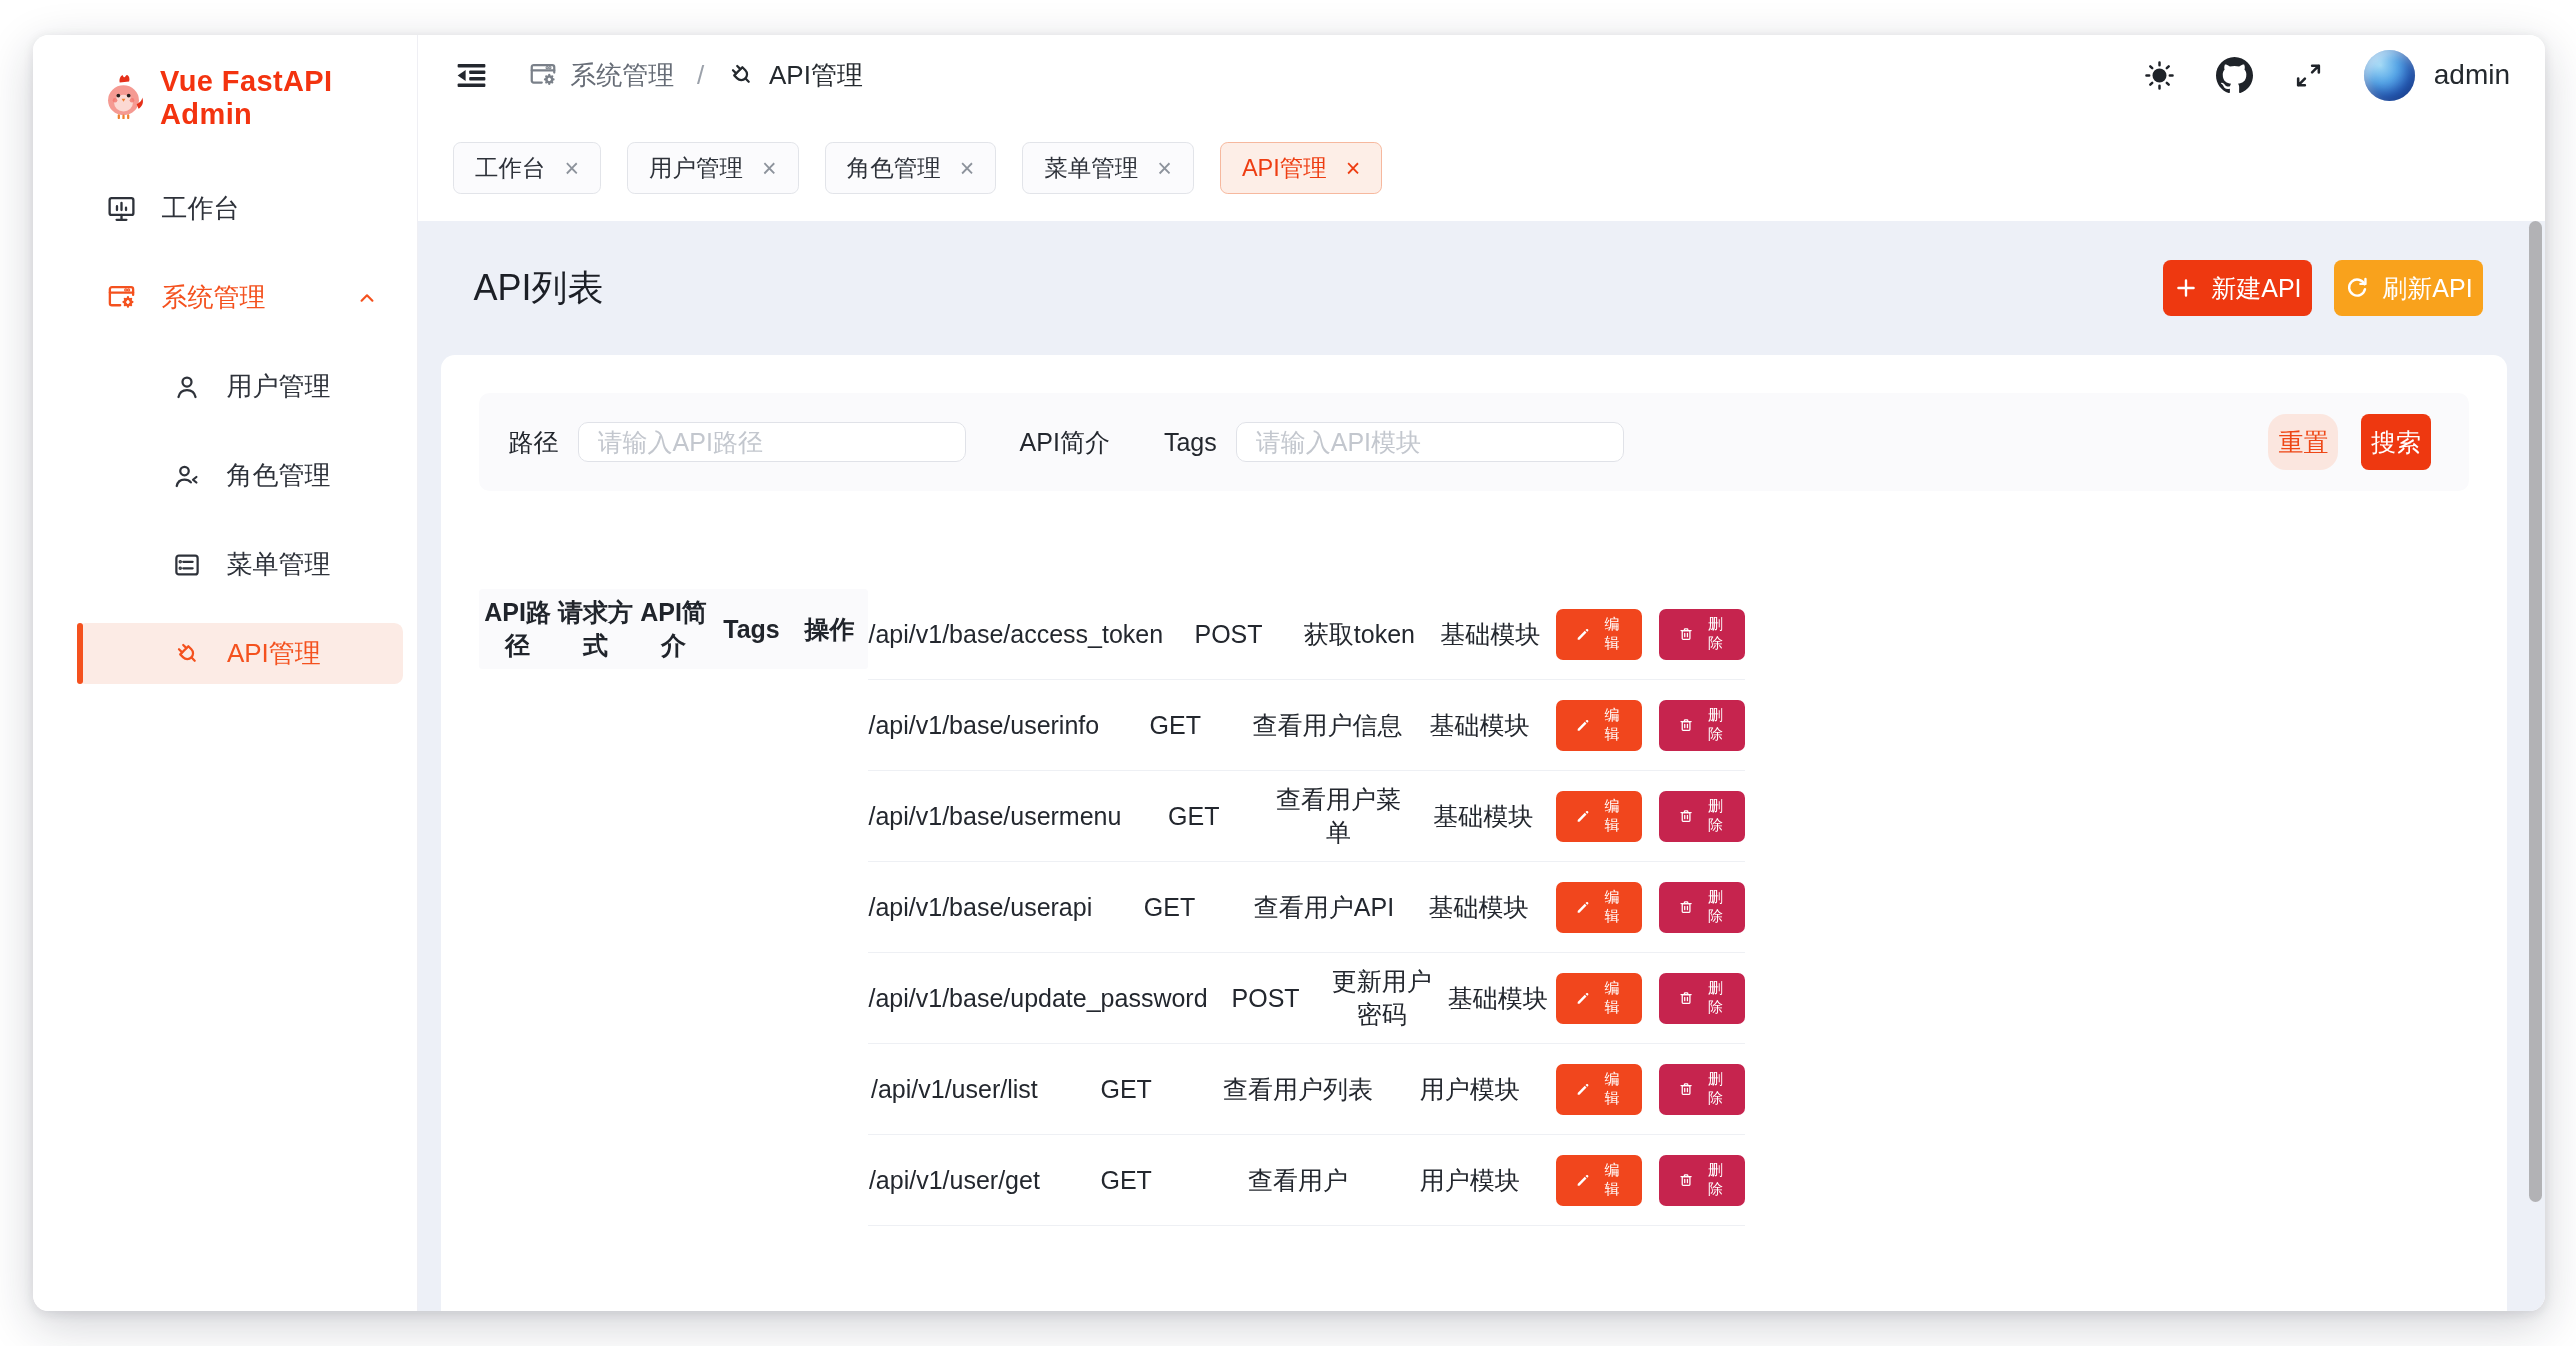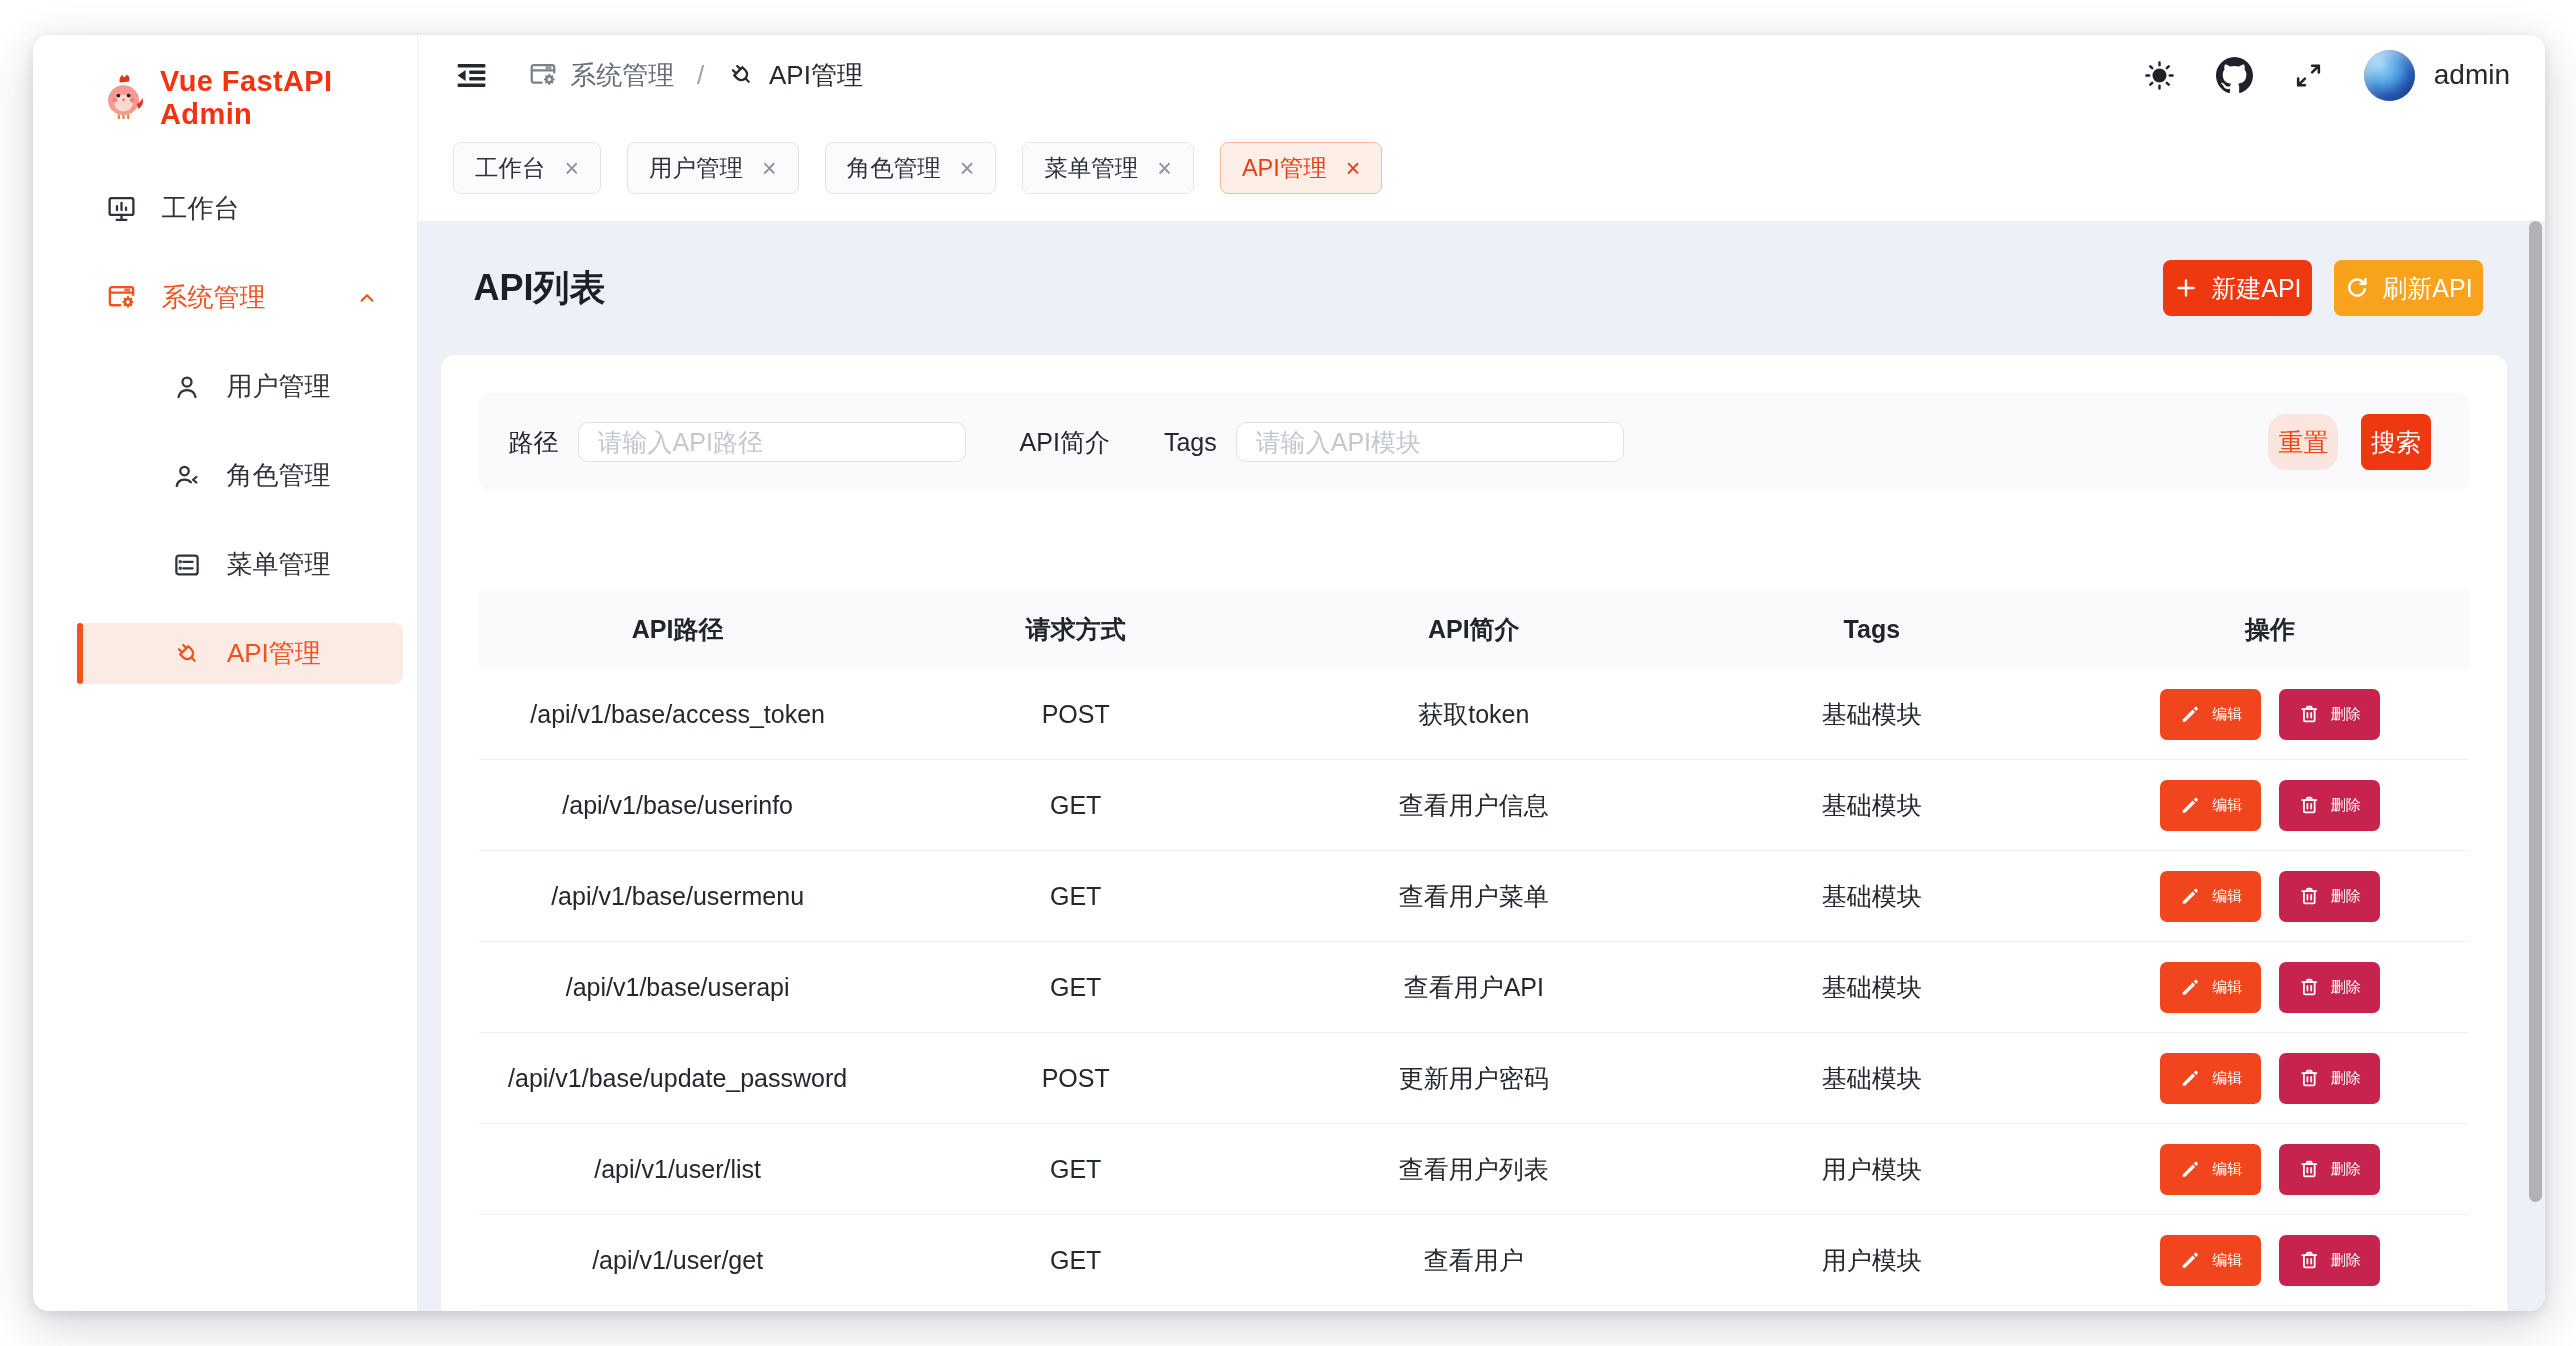--- a/index.html
+++ b/index.html
@@ -46,21 +46,21 @@
   .tabbar { height:106px; display:flex; align-items:center; gap:26px; padding:0 35px; background:#fff; }
   .tab { height:52px; display:flex; align-items:center; padding:0 21px; border:0.9px solid #e2e4e9;
     background:#fbfbfd; border-radius:7.8px; font-size:23.5px; color:#2e323a; cursor:pointer; white-space:nowrap; }
   .tab .x { margin-left:19px; color:#8d939c; font-size:25px; line-height:1; cursor:pointer; }
   .tab.active { background:#fdeee7; border-color:#f6b89e; color:#ee3d12; }
   .tab.active .x { color:#ee3d12; }
 
   .content { flex:1; background:#edf0f7; padding:35px 38px 0 22.6px; display:flex; flex-direction:column;
     position:relative; overflow:hidden; min-height:0; }
   .page-head { display:flex; align-items:center; height:64px; padding:0 24.4px 0 33px; flex-shrink:0; }
-  .page-title { font-size:36px; font-weight:700; color:#1c1f26; }
+  .page-title { font-size:36px; font-weight:400; color:#1c1f26; }
   .ph-buttons { margin-left:auto; display:flex; gap:22.6px; }
   .btn { display:inline-flex; align-items:center; gap:12.2px; height:56px; padding:0 10px; border:none;
     border-radius:7.8px; font-size:25px; color:#fff; cursor:pointer; font-family:inherit; }
   .btn-new { background:#ee3810; }
   .btn-refresh { background:#f9a21c; }
 
   .panel { margin-top:35px; flex:1; min-height:0; background:#fff; border-radius:14px 14px 0 0;
     padding:38px 38px 0 38px; display:flex; flex-direction:column; overflow:hidden; }
 
   .filter { height:98px; flex-shrink:0; background:#fafafc; border-radius:10.5px; display:flex;
@@ -68,21 +68,21 @@
   .f-group { display:flex; align-items:center; }
   .f-group + .f-group { margin-left:54px; }
   .f-label { font-size:25px; color:#23272e; white-space:nowrap; }
   .f-input { width:388px; height:40px; margin-left:19px; border:0.9px solid #e0e2e8; border-radius:10px;
     background:#fff; font-size:25px; padding:0 19px; color:#ec4899; font-family:inherit; outline:none; }
   .f-input::placeholder { color:#c3c7ce; }
   .f-actions { margin-left:auto; display:flex; gap:22.6px; }
   .btn-reset { background:#fbe6df; color:#ee4716;border-radius:18px; }
   .btn-search { background:#ee3810; }
 
-  .table { margin-top:98px; display:flex; flex-direction:column; }
+  .table { margin-top:98px; display:flex; flex-direction:row; }
   .thead { display:flex; align-items:center; height:80px; background:#fafafc; border-radius:3.5px; }
   .th { flex:1; text-align:center; font-size:25px; font-weight:700; color:#20242b; }
   .trow { display:flex; align-items:center; height:91px; border-bottom:1.7px solid #eef0f4; }
   .td { flex:1; text-align:center; font-size:25px; color:#23272e; }
   .actions { flex:1; display:flex; justify-content:center; gap:17.4px; }
   .row-btn { display:inline-flex; align-items:center; gap:10.5px; height:51px; padding:0 19px; border:none;
     border-radius:7px; font-size:15px; color:#ffffff; cursor:pointer; font-family:inherit; }
   .btn-edit { background:#f1461d; }
   .btn-del { background:#c6244e; }
 

